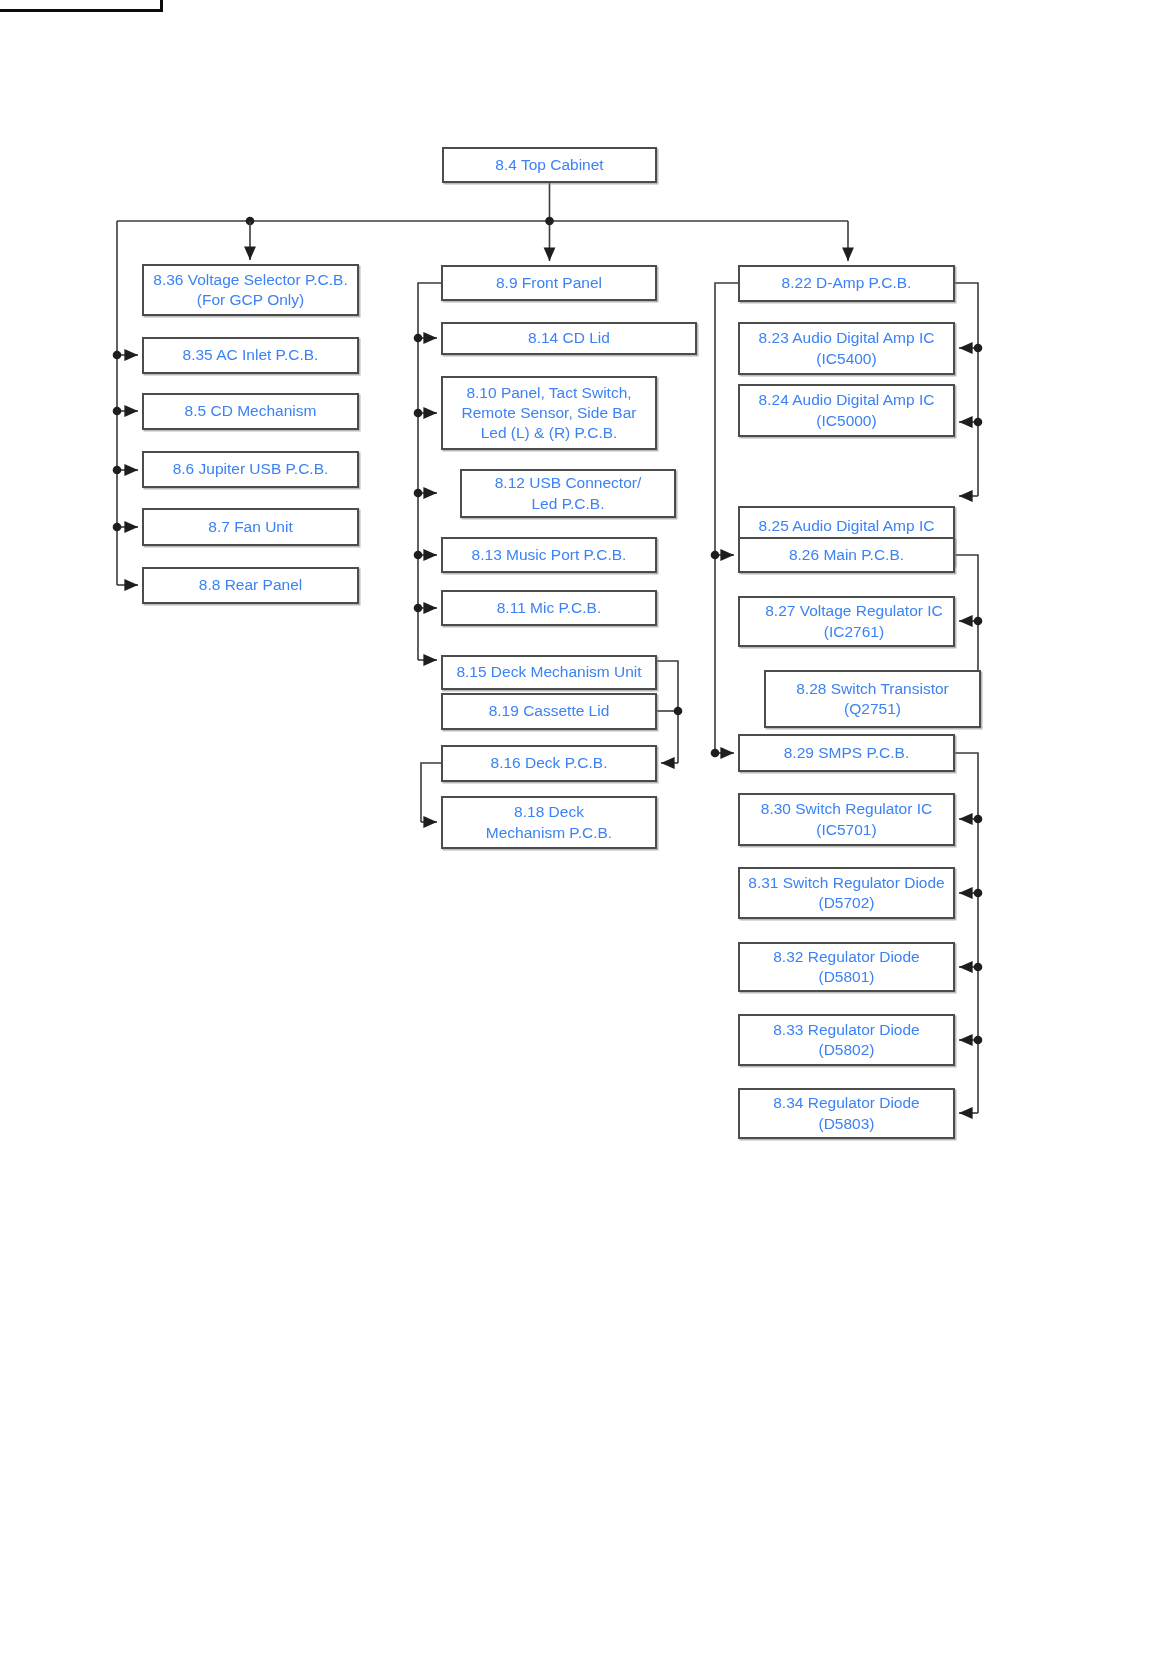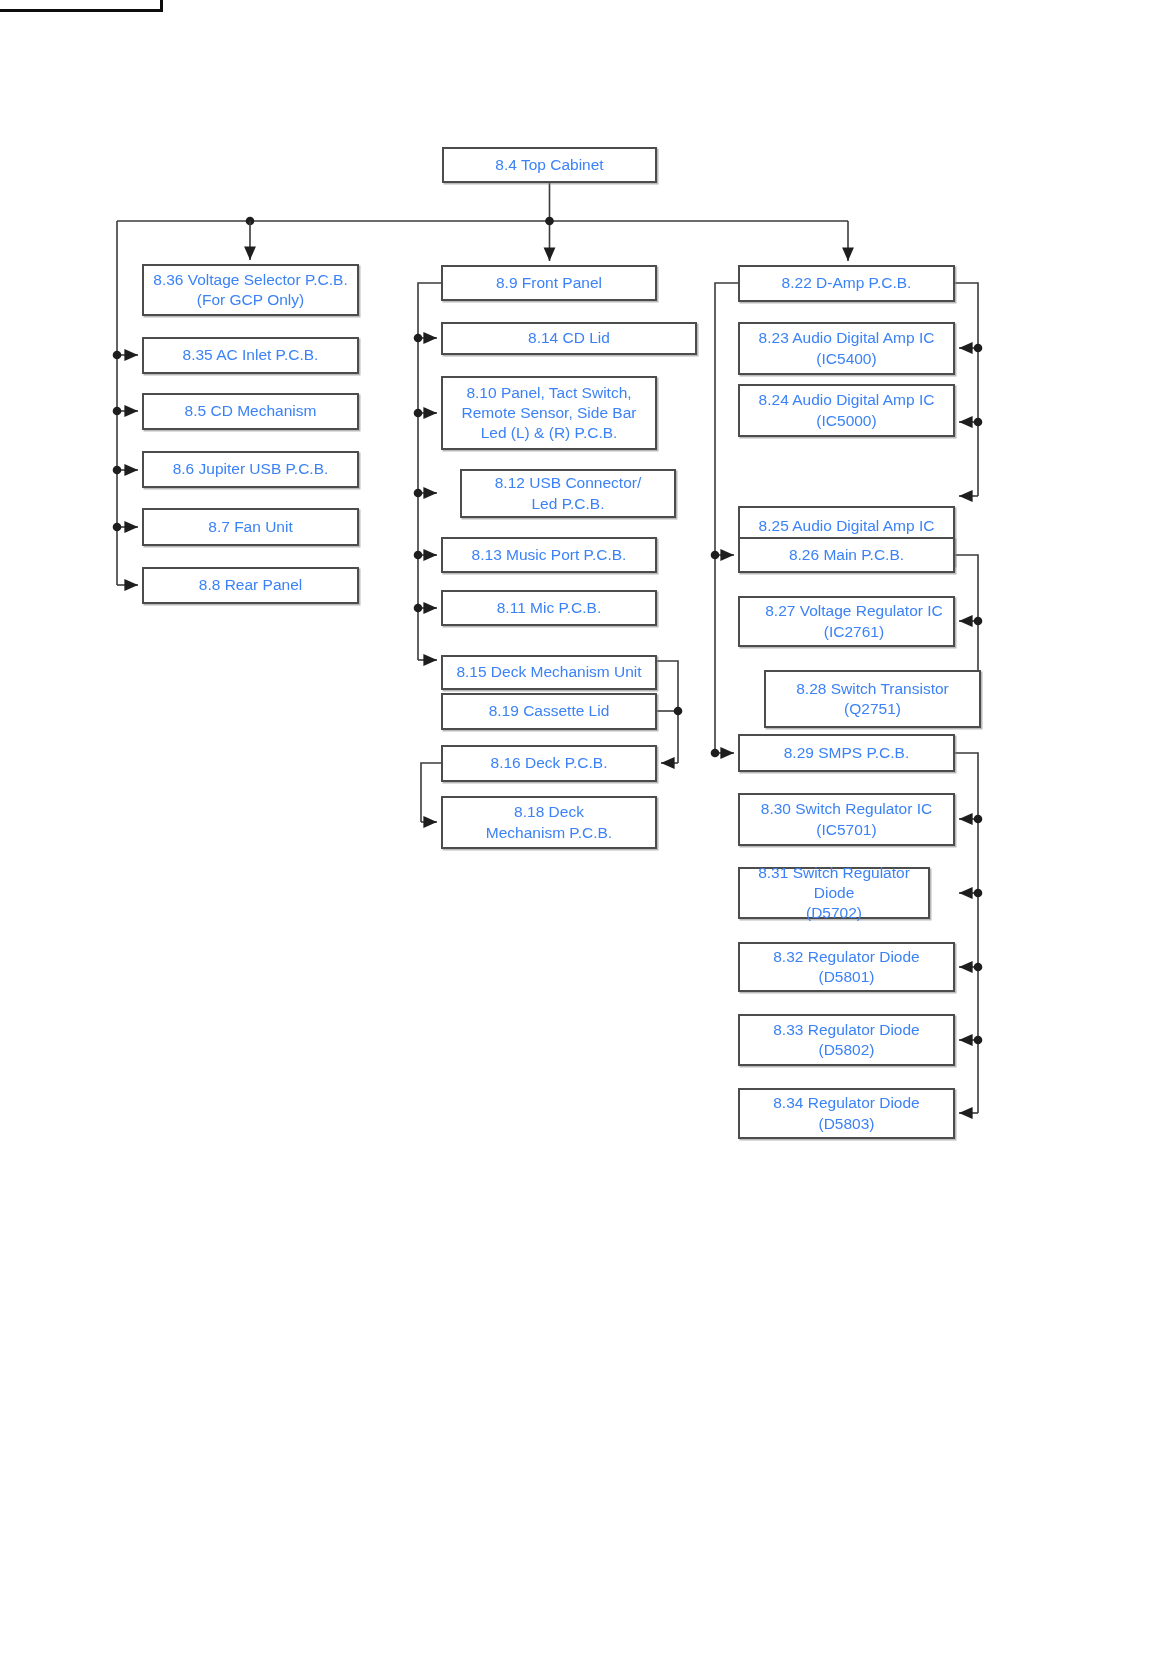--- a/index.html
+++ b/index.html
@@ -150,21 +150,21 @@
   <div class="node" style="left:738px;top:470px;width:217px;height:60px;margin-top:36px;">8.25 Audio Digital Amp IC
 (IC5200)</div>
   <div class="node" style="left:738px;top:537px;width:217px;height:36px;">8.26 Main P.C.B.</div>
   <div class="node" style="left:738px;top:596px;width:217px;height:51px;padding-left:21px;">8.27 Voltage Regulator IC
 (IC2761)</div>
   <div class="node" style="left:764px;top:670px;width:217px;height:58px;">8.28 Switch Transistor
 (Q2751)</div>
   <div class="node" style="left:738px;top:734px;width:217px;height:38px;">8.29 SMPS P.C.B.</div>
   <div class="node" style="left:738px;top:793px;width:217px;height:53px;">8.30 Switch Regulator IC
 (IC5701)</div>
-  <div class="node" style="left:738px;top:867px;width:192px;height:52px;">8.31 Switch Regulator Diode
+  <div class="node" style="left:738px;top:867px;width:217px;height:52px;">8.31 Switch Regulator Diode
 (D5702)</div>
   <div class="node" style="left:738px;top:942px;width:217px;height:50px;">8.32 Regulator Diode
 (D5801)</div>
   <div class="node" style="left:738px;top:1014px;width:217px;height:52px;">8.33 Regulator Diode
 (D5802)</div>
   <div class="node" style="left:738px;top:1088px;width:217px;height:51px;">8.34 Regulator Diode
 (D5803)</div>
 
 </div>
 

